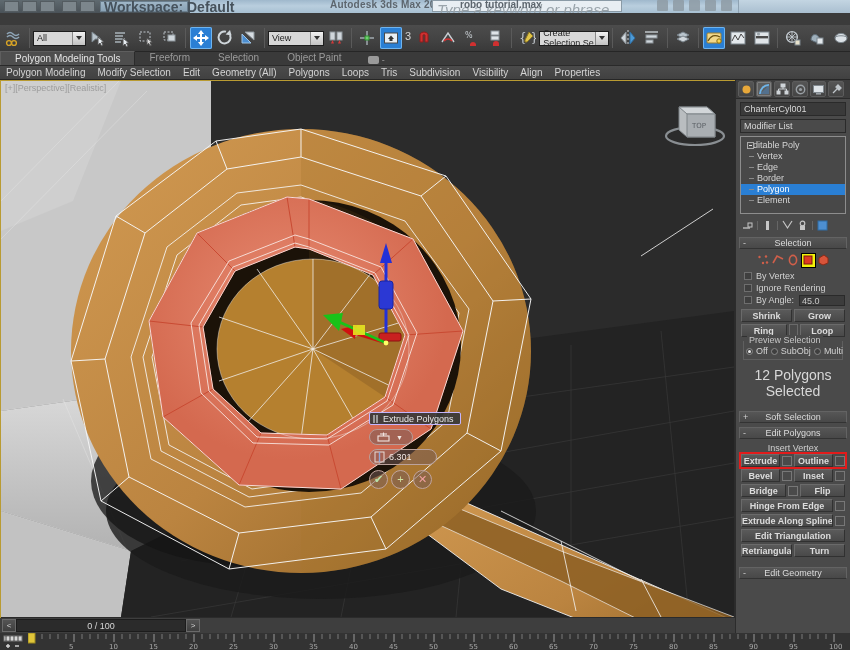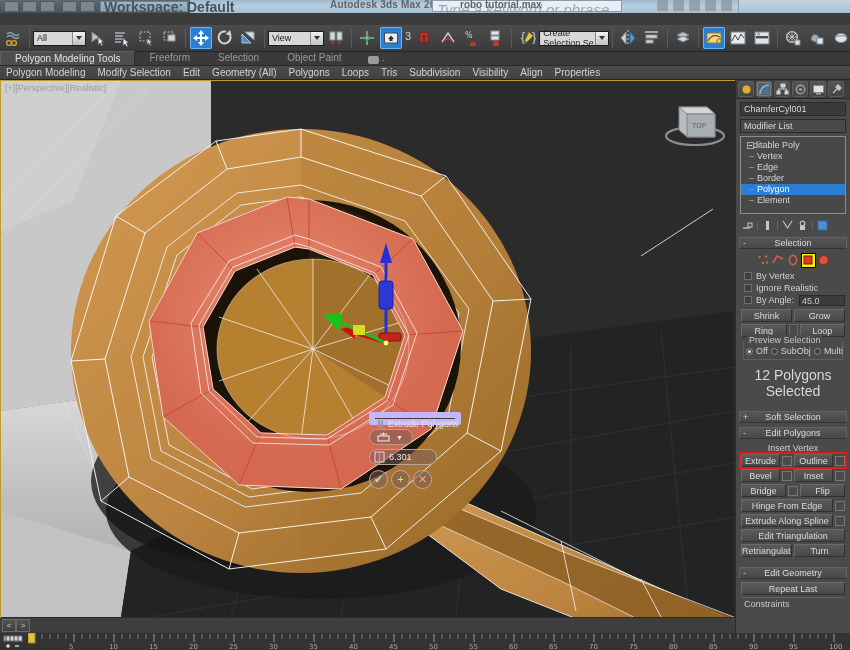--- a/index.html
+++ b/index.html
@@ -83,21 +83,21 @@
   
   .viewport { position:absolute; left:0; top:80px; width:735px; height:584px;
      background:#2b2b2b; overflow:hidden; border:1px solid #b99b32;
      border-right:none; }
   .vp-label { position:absolute; left:4px; top:2px; font-size:9px; color:#9c9c9c;
      z-index:30; white-space:nowrap; }
   .vp-svg { position:absolute; left:0; top:0; }
 
   
   .caddy { position:absolute; left:368px; top:331px; z-index:40; width:92px; }
-  .caddy-title { height:13px; background:rgba(56,56,56,.92); border:6px solid #c4b5fd;
+  .caddy-title { height:13px; background:rgba(56,56,56,.92); border:1px solid #c4b5fd;
      border-radius:2px; color:#e8e8e8; font-size:9px; line-height:12px; padding-left:13px;
      position:relative; white-space:nowrap; }
   .caddy-title .grip { position:absolute; left:3px; top:2px; width:5px; height:8px;
      border-left:2px solid #9a9a9a; border-right:2px solid #9a9a9a; }
   .caddy-row1 { margin-top:4px; width:44px; height:16px;
      background:rgba(120,92,88,.55); border:1px solid #b79a95; border-radius:8px;
      display:flex; align-items:center; padding-left:6px; position:relative; }
   .caddy-row2 { margin-top:4px; width:68px; height:16px;
      background:rgba(120,92,88,.5); border:1px solid #bba29c; border-radius:8px;
      display:flex; align-items:center; padding-left:4px; gap:4px; }
@@ -140,21 +140,21 @@
   .roll-head { height:12px; background:linear-gradient(to bottom,#565656,#484848);
      border:1px solid #636363; border-bottom-color:#333; color:#dcdcdc; font-size:9px;
      text-align:center; line-height:11px; position:relative; margin-top:4px; }
   .roll-head .pm { position:absolute; left:3px; top:0; font-size:9px; color:#cfcfcf; }
   .roll-body { background:#4a4a4a; padding:3px 2px 4px 2px; }
   .btn { background:linear-gradient(to bottom,#5a5a5a,#494949); border:1px solid #6a6a6a;
      border-right-color:#313131; border-bottom-color:#313131;
      color:#dcdcdc; font-size:9px; text-align:center; height:13px; line-height:12px;
      white-space:nowrap; overflow:hidden; }
   .row { display:flex; gap:2px; margin-bottom:2px; }
-  .row > * { flex:1; }
+  .row > * { flex:1;font-weight:bold; }
   .sqbtn { width:10px; height:10px; flex:0 0 10px; background:#4a4a4a;
      border:1px solid #777; align-self:center; }
   .chkrow { display:flex; align-items:center; gap:4px; height:12px; font-size:9px;
      color:#d2d2d2; padding-left:3px; }
   .chk { width:8px; height:8px; background:#3f3f3f; border:1px solid #6e6e6e; }
   .numfield { background:#3c3c3c; border:1px solid #2a2a2a; color:#c9c9c9;
      font-size:9px; height:11px; line-height:10px; padding-left:2px; }
   .subicons { display:flex; gap:2px; justify-content:center; align-items:center;
      height:16px; margin-bottom:2px; }
   .sub-i { width:13px; height:13px; display:flex; align-items:center;
@@ -780,21 +780,21 @@
             </svg>
           </div>
         </div>
 
         <div class="chkrow">
           <span class="chk"></span>
           <span>By Vertex</span>
         </div>
         <div class="chkrow">
           <span class="chk"></span>
-          <span>Ignore Realistic</span>
+          <span>Ignore Rendering</span>
         </div>
         <div class="chkrow">
           <span class="chk"></span>
           <span>By Angle:</span>
           <span class="numfield" style="flex:1;margin-left:1px;">45.0</span>
         </div>
 
         <div class="row" style="margin-top:3px;">
           <div class="btn">Shrink</div>
           <div class="btn">Grow</div>
@@ -869,31 +869,26 @@
           <div class="btn">Turn</div>
         </div>
       </div>
     </div>
 
     <div class="rollout">
       <div class="roll-head">
         <span class="pm">-</span>
         <span>Edit Geometry</span>
       </div>
-      <div class="roll-body">
-        <div class="row">
-          <div class="btn">Repeat Last</div>
-        </div>
-        <div style="font-size:9px;color:#c6c6c6;padding-left:3px;border-top:1px solid #5f5f5f;margin-top:2px;padding-top:1px;">Constraints</div>
-      </div>
     </div>
   </div>
 
   <div class="timebar">
     <div class="tb-arrow">&lt;</div>
+    <div class="tb-field">0 / 100</div>
     <div class="tb-arrow">&gt;</div>
   </div>
 
   <div class="ruler">
     <svg class="ruler-icon" width="20" height="13" viewBox="0 0 20 13">
       <rect x="1" y="1" width="18" height="5" fill="#d8d8d8" stroke="#777"></rect>
       <g stroke="#444">
           <line x1="3" y1="1" x2="3" y2="6"></line>
           <line x1="7" y1="1" x2="7" y2="6"></line>
       <line x1="11" y1="1" x2="11" y2="6"></line>

